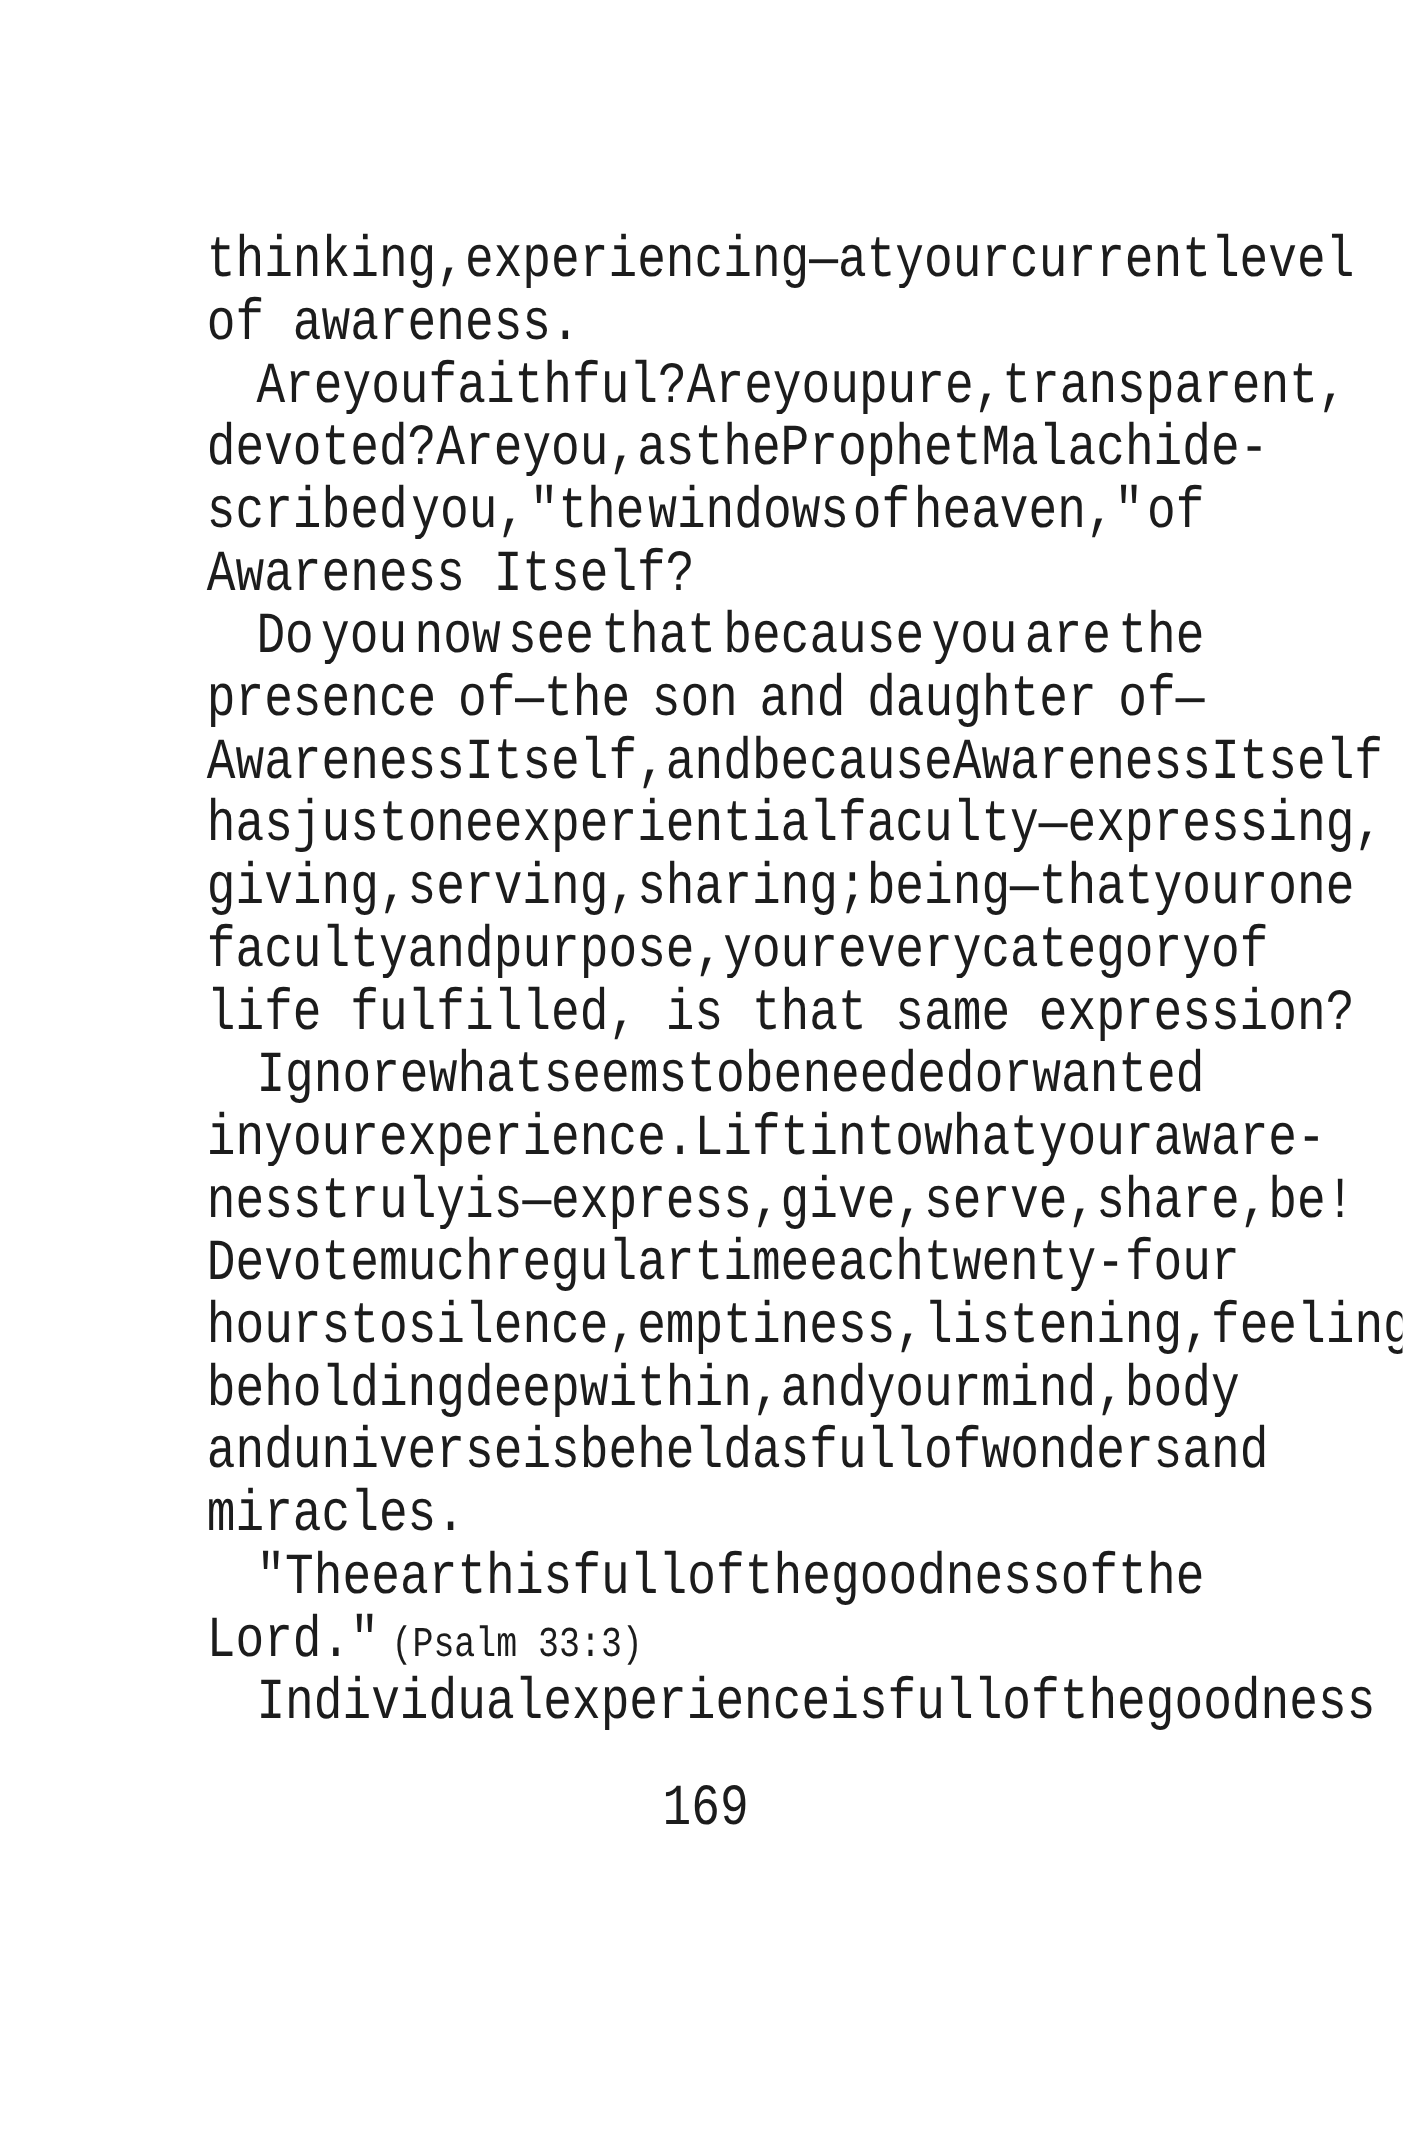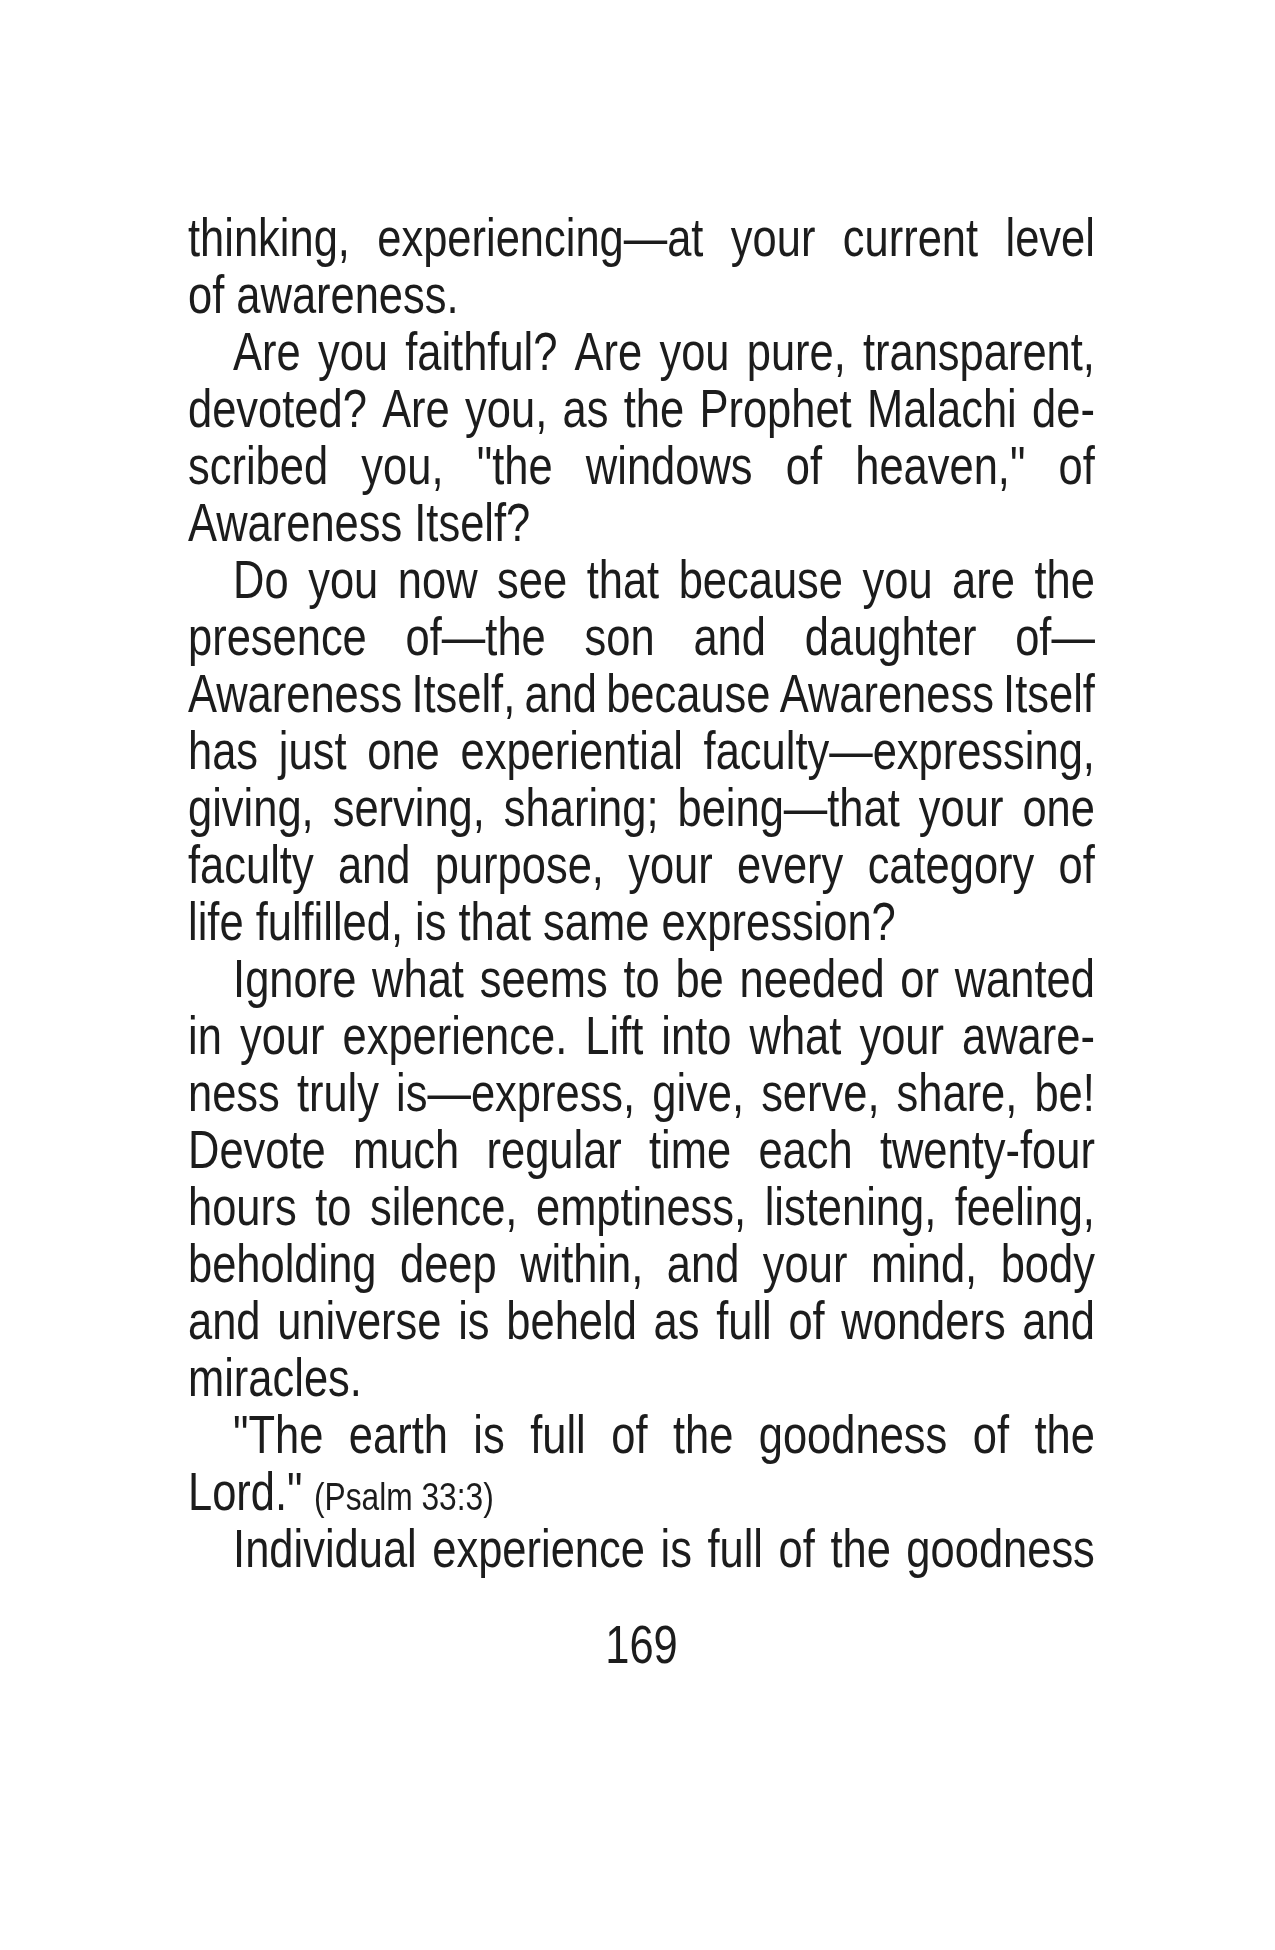--- a/index.html
+++ b/index.html
@@ -8,21 +8,21 @@
     width: 1275px;
     height: 1950px;
     overflow: hidden;
     background: #ffffff;
   }
   .page {
     position: relative;
     width: 1275px;
     height: 1950px;
     background: #ffffff;
-    font-family: Liberation Sans, sans-serif;
+    font-family: Liberation Mono, monospace;
     color: #1c1c1c;
   }
   
   .text-block {
     position: absolute;
     left: 188px;
     top: 209px;
     width: 1106px;
     transform: scaleX(0.82);
     transform-origin: 0 0;

